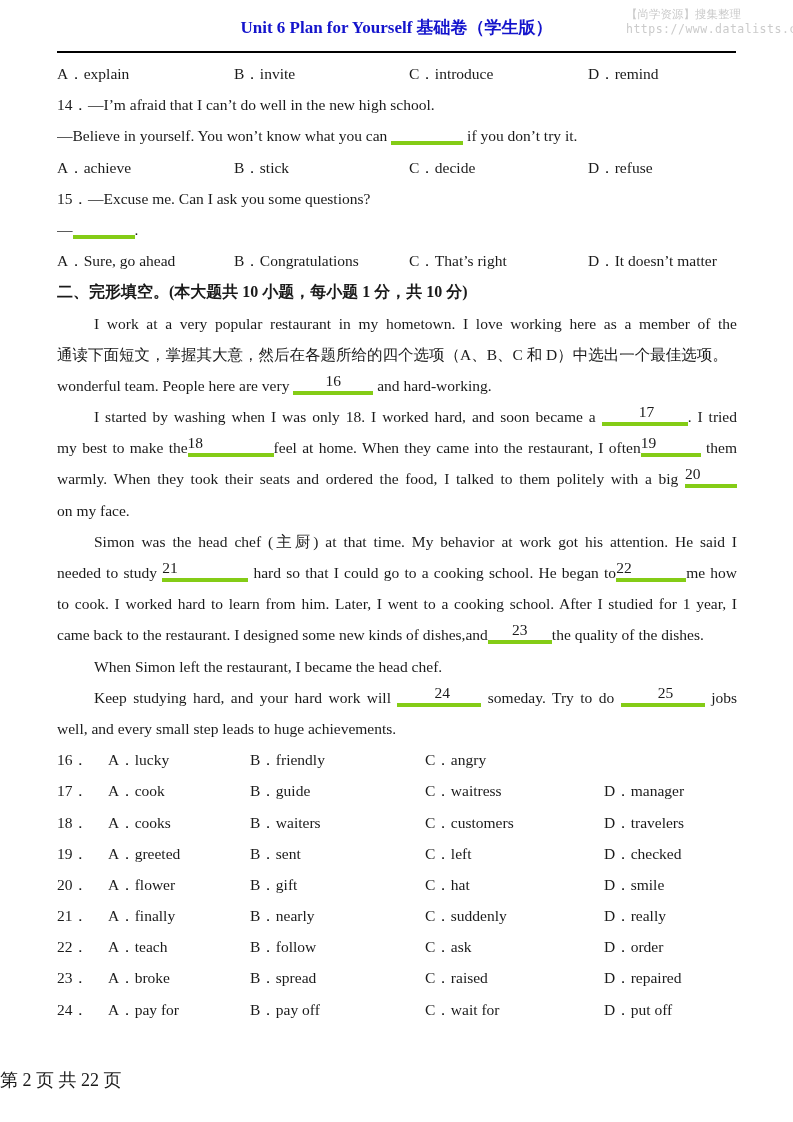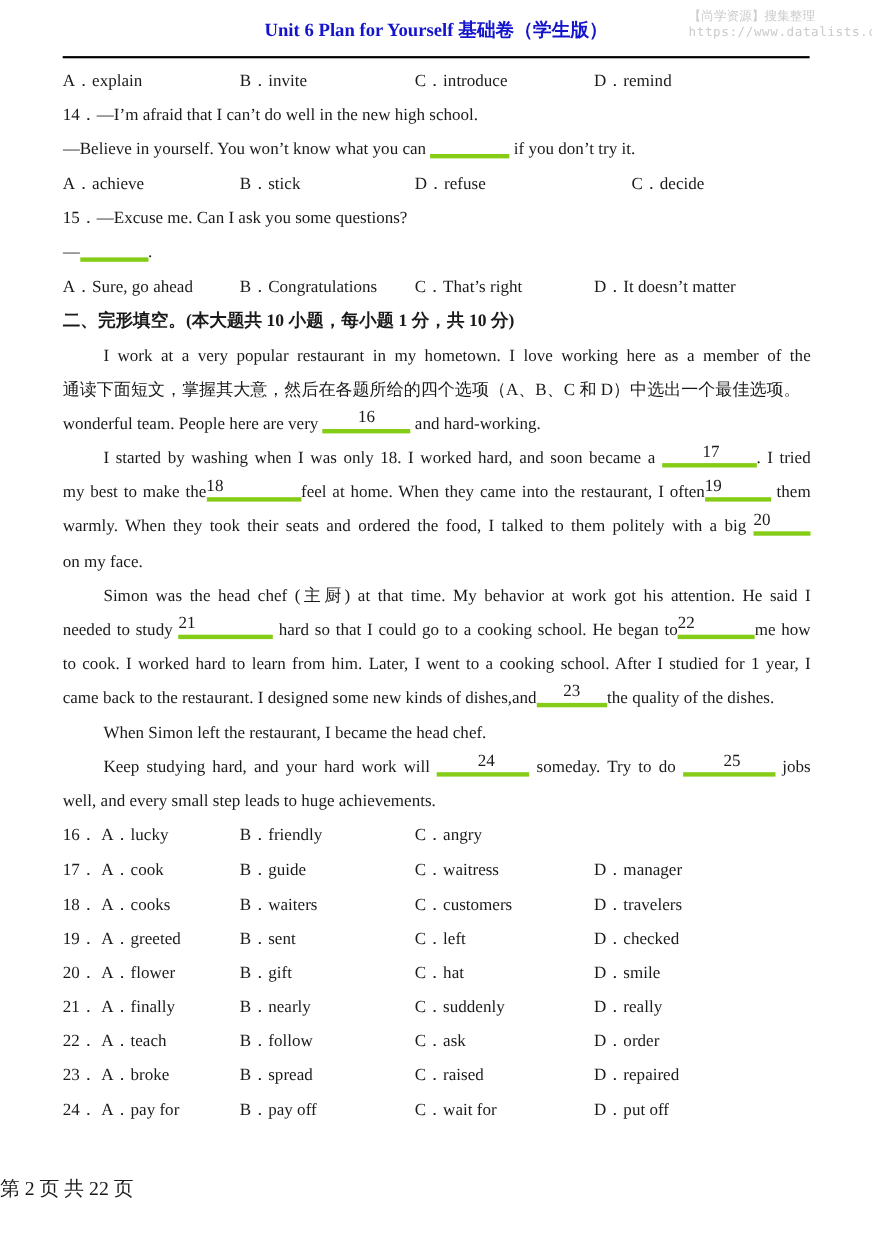--- a/index.html
+++ b/index.html
@@ -51,21 +51,21 @@
   }
   .line {
     height: 31.2px;
     line-height: 31.2px;
     overflow: hidden;
     white-space: normal;
   }
   .heading { font-weight: bold; font-size: 16px; }
   .indent { text-indent: 37px; }
   .just { text-align: justify; text-align-last: justify; -moz-text-align-last: justify; }
-  .row { display: flex; height: 31.2px; line-height: 31.2px; overflow: hidden; }
+  .row { display: flex; height: 31.2px; line-height: 31.2px; overflow: hidden; gap: 16px; }
   .numcell { flex: none; width: 35px; white-space: nowrap; }
   .optrow .c0 { flex: none; width: 161px; }
   .numrow .c0 { flex: none; width: 126px; }
   .c1 { flex: none; width: 159px; }
   .c2 { flex: none; width: 163px; }
   .c3 { flex: 1 1 auto; }
   .optcell { white-space: nowrap; overflow: hidden; }
   .blank {
     display: inline-block;
     border-bottom: 4px solid #84cc16;
@@ -99,22 +99,22 @@
         <span class="optcell c0">A．explain</span>
         <span class="optcell c1">B．invite</span>
         <span class="optcell c2">C．introduce</span>
         <span class="optcell c3">D．remind</span>
       </div>
       <div class="line"><span>14．—I’m afraid that I can’t do well in the new high school.</span></div>
       <div class="line"><span>—Believe in yourself. You won’t know what you can </span><span class="blank" style="width: 72px;"></span><span> if you don’t try it.</span></div>
       <div class="row optrow">
         <span class="optcell c0">A．achieve</span>
         <span class="optcell c1">B．stick</span>
+        <span class="optcell c2">C．decide</span>
         <span class="optcell c3">D．refuse</span>
-        <span class="optcell c2">C．decide</span>
       </div>
       <div class="line"><span>15．—Excuse me. Can I ask you some questions?</span></div>
       <div class="line"><span>—</span><span class="blank" style="width: 62px;"></span><span>.</span></div>
       <div class="row optrow">
         <span class="optcell c0">A．Sure, go ahead</span>
         <span class="optcell c1">B．Congratulations</span>
         <span class="optcell c2">C．That’s right</span>
         <span class="optcell c3">D．It doesn’t matter</span>
       </div>
       <div class="line heading">二、完形填空。(本大题共 10 小题，每小题 1 分，共 10 分)</div>

